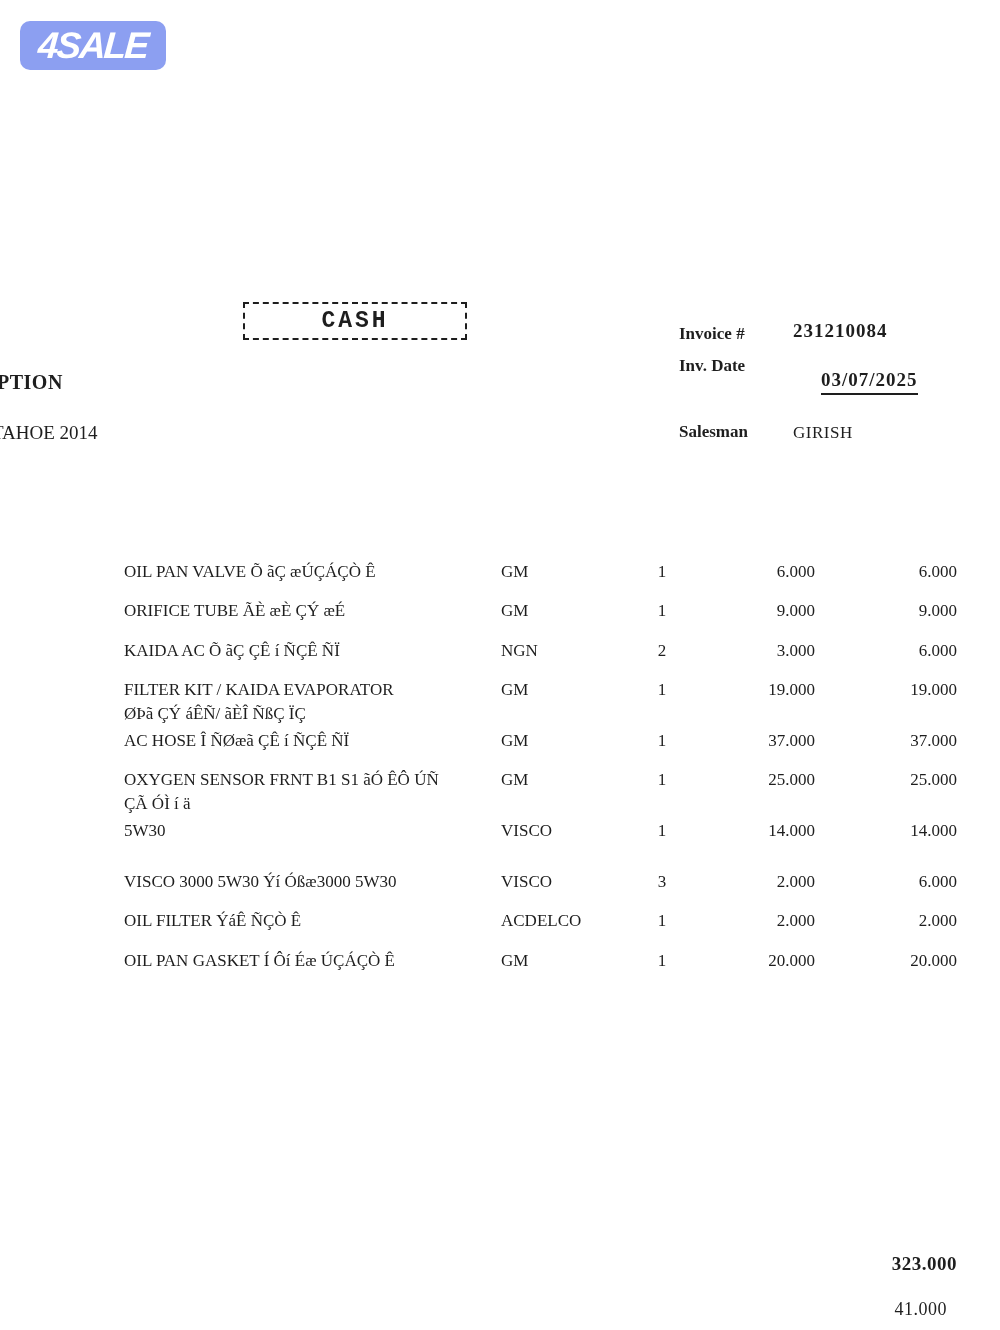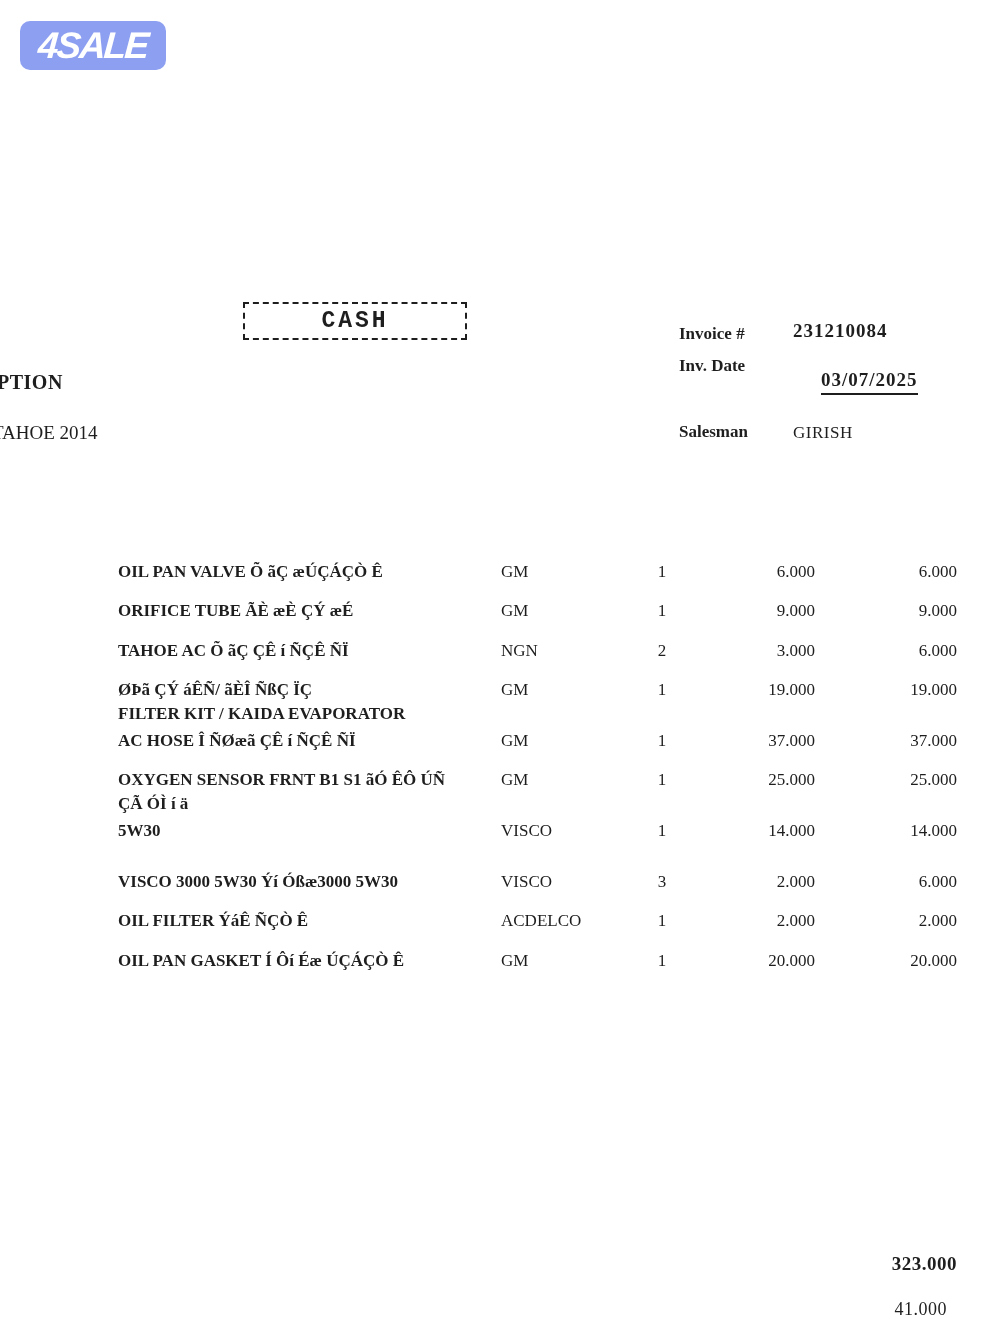--- a/index.html
+++ b/index.html
@@ -61,21 +61,21 @@
     font-weight:bold;font-size:20px;letter-spacing:0.5px;white-space:nowrap;
   }
   .vehicle-text{
     position:absolute;left:-8px;top:422px;
     font-size:19px;white-space:nowrap;
   }
 
   
   .row{position:absolute;left:0;width:1000px;line-height:24px;font-size:17px;}
   .cell{position:absolute;top:0;}
-  .desc{left:118px;width:385px;font-weight:bold;}
+  .desc{left:124px;width:385px;}
   .desc span{display:block;white-space:nowrap;}
   .brand{left:501px;width:130px;white-space:nowrap;}
   .qty{left:637px;width:50px;text-align:center;}
   .unit{left:700px;width:115px;text-align:right;}
   .total{left:830px;width:127px;text-align:right;}
 
   
   .grand-total{
     position:absolute;right:43px;top:1253px;
     font-weight:bold;font-size:19px;letter-spacing:0.5px;text-align:right;
@@ -128,33 +128,33 @@
 
     </div>
     <div class="cell brand">GM</div>
     <div class="cell qty">1</div>
     <div class="cell unit">9.000</div>
     <div class="cell total">9.000</div>
   </div>
 
   <div class="row" style="top: 639px;">
     <div class="cell desc">
-      <span>TAHOE AC Õ ãÇ ÇÊ í ÑÇÊ ÑÏ</span>
+      <span>KAIDA AC Õ ãÇ ÇÊ í ÑÇÊ ÑÏ</span>
 
     </div>
     <div class="cell brand">NGN</div>
     <div class="cell qty">2</div>
     <div class="cell unit">3.000</div>
     <div class="cell total">6.000</div>
   </div>
 
   <div class="row" style="top: 678px;">
     <div class="cell desc">
+      <span>FILTER KIT / KAIDA EVAPORATOR</span>
       <span>ØÞã ÇÝ áÊÑ/ ãÈÎ ÑßÇ ÏÇ</span>
-      <span>FILTER KIT / KAIDA EVAPORATOR</span>
     </div>
     <div class="cell brand">GM</div>
     <div class="cell qty">1</div>
     <div class="cell unit">19.000</div>
     <div class="cell total">19.000</div>
   </div>
 
   <div class="row" style="top: 729px;">
     <div class="cell desc">
       <span>AC HOSE Î ÑØæã ÇÊ í ÑÇÊ ÑÏ</span>

